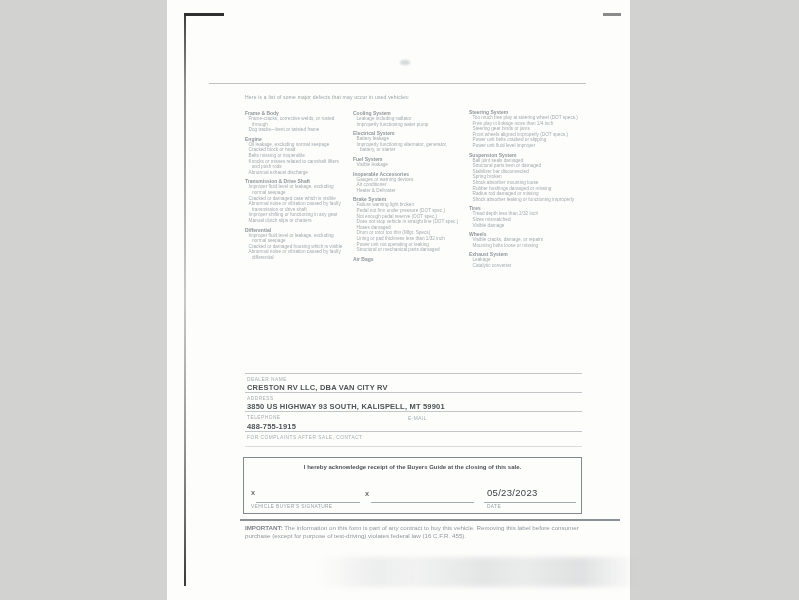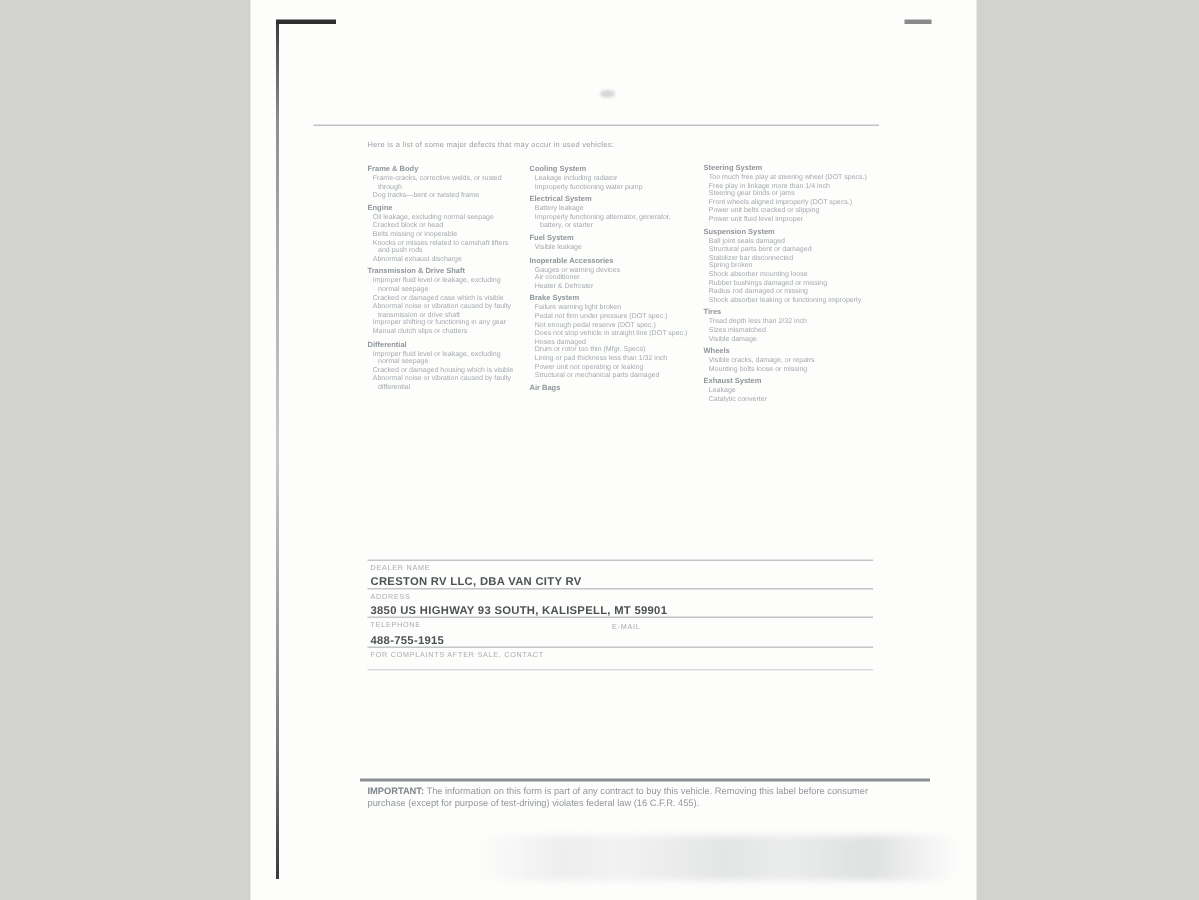--- a/index.html
+++ b/index.html
@@ -1,18 +1,18 @@
 <!DOCTYPE html>
 <html><head>
 <meta charset="utf-8">
 <style>
   html,body{margin:0;padding:0;}
   .canvas{position:relative;width:799px;height:600px;background:#d2d2d1;overflow:hidden;
           font-family:"Liberation Sans",sans-serif;}
-  .page{position:absolute;left:167px;top:0;width:463px;height:600px;background:#fdfdfc;padding-left:21px;}
+  .page{position:absolute;left:167px;top:0;width:463px;height:600px;background:#fdfdfc;}
 
   
   .v-line{position:absolute;left:17px;top:14px;width:2px;height:572px;
     background:linear-gradient(#3a3a3a 0%,#5a5a5a 4%,#8f8f8f 12%,#a8a8a8 25%,#bdbdbd 40%,
       #c9c9c9 50%,#b0b0b0 62%,#949494 75%,#6e6e6e 88%,#454545 97%,#3a3a3a 100%);}
   .tl-mark{position:absolute;left:17px;top:13px;width:40px;height:2.5px;background:#2f2f2f;}
   .tr-mark{position:absolute;left:436px;top:13px;width:18px;height:3px;background:#8a8a8a;filter:blur(.4px);}
   .fleck{position:absolute;left:233px;top:60px;width:10px;height:5px;border-radius:50%;
          background:rgba(150,155,160,.4);filter:blur(1.2px);}
   .ghost{position:absolute;left:150px;top:557px;width:322px;height:30px;filter:blur(2.5px);
@@ -163,20 +163,31 @@
       <div class="d-value addr-value">3850 US HIGHWAY 93 SOUTH, KALISPELL, MT 59901</div>
       <div class="dline l2"></div>
       <div class="d-label tel-label">TELEPHONE</div>
       <div class="d-label email-label">E-MAIL</div>
       <div class="d-value tel-value">488-755-1915</div>
       <div class="dline l3"></div>
       <div class="d-label complaints-label">FOR COMPLAINTS AFTER SALE, CONTACT</div>
       <div class="dline l4"></div>
     </div>
 
+    <div class="ack-box">
+      <div class="ack-statement">I hereby acknowledge receipt of the Buyers Guide at the closing of this sale.</div>
+      <div class="sig-x x1">X</div>
+      <div class="sig-line line1"></div>
+      <div class="sig-x x2">X</div>
+      <div class="sig-line line2"></div>
+      <div class="ack-date">05/23/2023</div>
+      <div class="sig-line line3"></div>
+      <div class="box-label sig-label">VEHICLE BUYER'S SIGNATURE</div>
+      <div class="box-label date-label">DATE</div>
+    </div>
 
     <div class="rule-imp"></div>
     <div class="important">
       <span class="imp-label">IMPORTANT:</span>
       <span>The information on this form is part of any contract to buy this vehicle. Removing this label before consumer purchase (except for purpose of test-driving) violates federal law (16 C.F.R. 455).</span>
     </div>
 
     <div class="ghost"></div>
   </div>
 </div>

